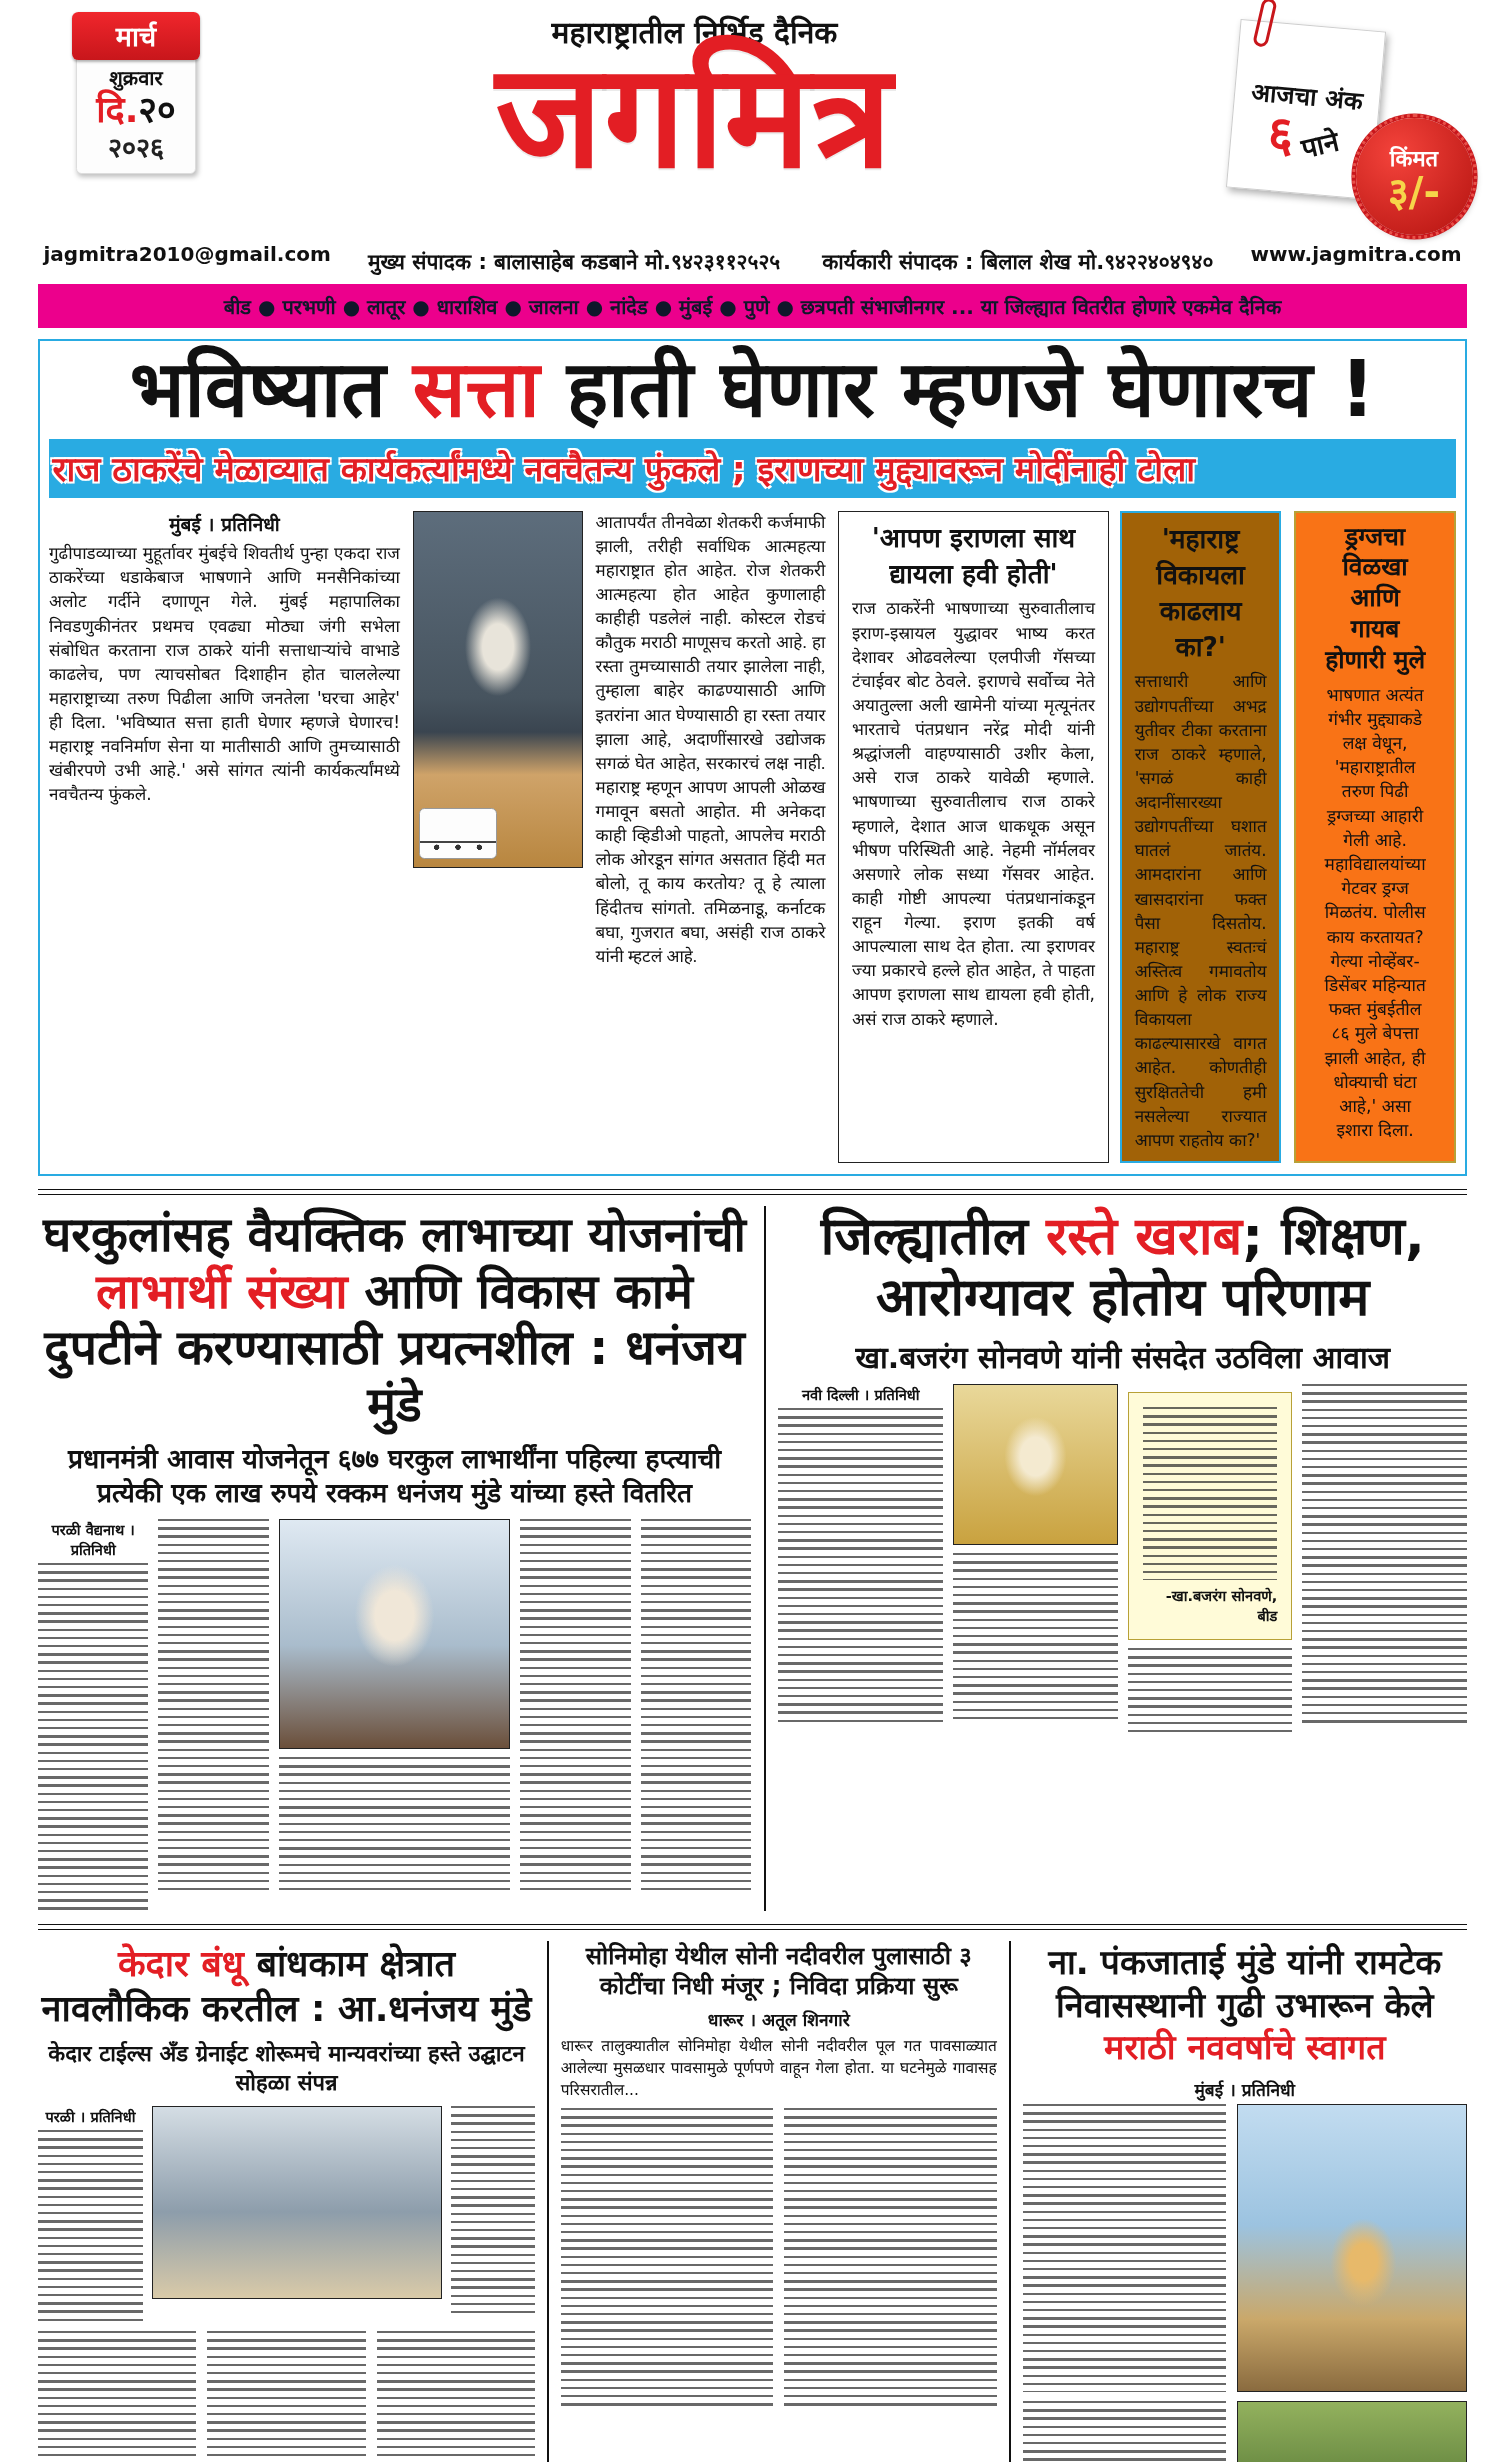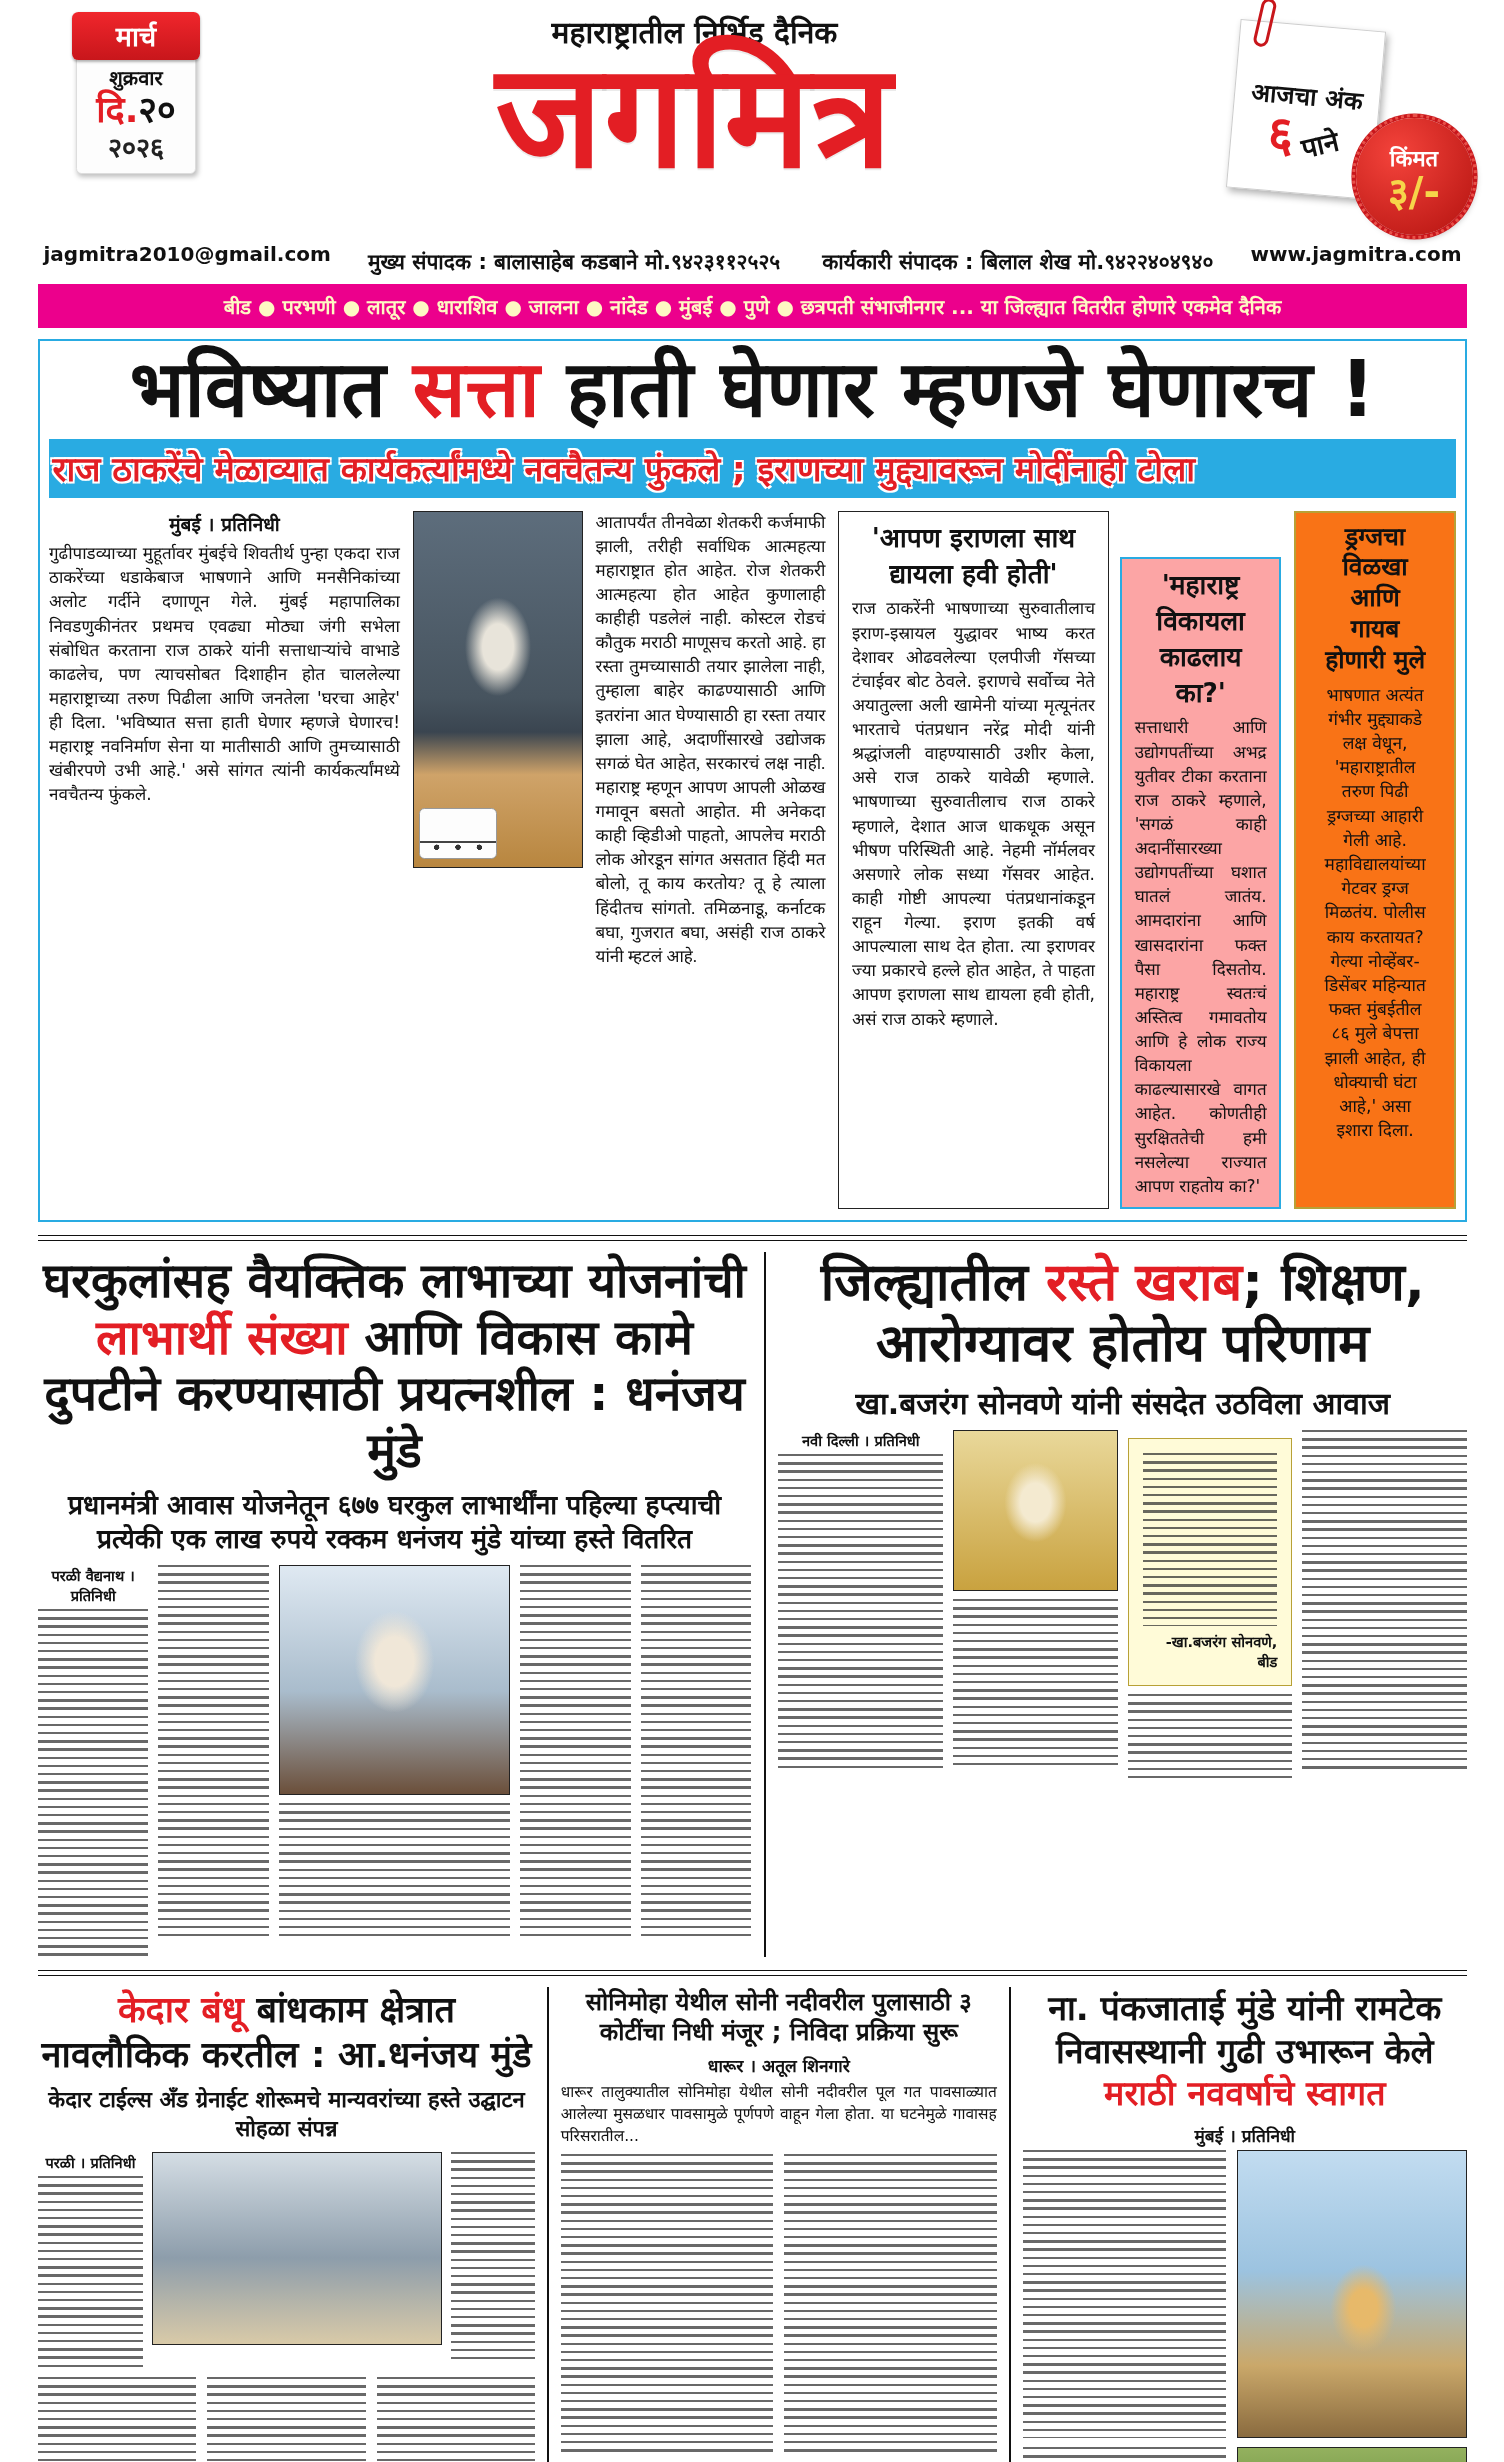--- a/index.html
+++ b/index.html
@@ -37,21 +37,21 @@
         box-shadow:0 0 0 4.6px #c8161b, 1.8px 2.7px 7.3px rgba(0,0,0,.4);outline:3.6px dotted #e8524a;outline-offset:1.8px;
         display:flex;flex-direction:column;justify-content:center;}
   .seal .p-label{font-weight:700;font-size:22px;}
   .seal .p-value{font-weight:700;font-size:40px;color:#f6d54a;line-height:1;}
 
   .contact-row{display:flex;justify-content:space-between;align-items:flex-end;margin-top:-14.6px;padding:0 5.5px;}
   .contact-row a{color:#111;text-decoration:none;font-weight:700;font-size:20px;}
   .editors{display:flex;gap:42px;font-weight:700;font-size:21px;transform:translateY(9px);}
 
   
-  .districts{margin-top:18px;background:var(--magenta);color:#fef9c3;text-align:center;
+  .districts{margin-top:18px;background:var(--magenta);color:#0f172a;text-align:center;
              font-weight:700;font-size:20px;padding:8.2px 3.6px;}
 
   
   .lead{border:2.7px solid var(--blue);margin-top:11px;padding:3.6px 9px 11px 9px;}
   .lead-headline{font-size:78px;font-weight:700;text-align:center;line-height:1.12;margin:1.8px 0 5.5px 0;}
   .lead-headline .hl{color:var(--red);}
   .lead-strip{background:var(--blue);font-size:34px;font-weight:700;color:var(--red);
               padding:6.4px 3.6px;
               text-shadow:-1.8px -1.8px 0 #fff,1.8px -1.8px 0 #fff,-1.8px 1.8px 0 #fff,1.8px 1.8px 0 #fff;}
   .lead-cols{display:flex;gap:12.8px;margin-top:12.8px;}
@@ -65,21 +65,21 @@
   .train{position:absolute;left:5.5px;bottom:7.3px;width:78px;height:51px;background:#fdfdfd;border-radius:5.5px;
          border:0.9px solid #999;
          background-image:radial-gradient(6.4px 6.4px at 22% 78%,#333 40%,transparent 45%),
                           radial-gradient(6.4px 6.4px at 50% 78%,#333 40%,transparent 45%),
                           radial-gradient(6.4px 6.4px at 78% 78%,#333 40%,transparent 45%),
                           linear-gradient(0deg,transparent 0 30%, #444 30% 34%, transparent 34%);}
   .lead-c2{width:239px;font-family:Liberation Serif, serif;}
   .lead-quotes{width:461px;display:flex;flex-direction:row;gap:11px;}
   .qbox{border:1.8px solid #222;background:#fff;padding:5.5px 12.8px 9px 12.8px;}
   .qbox h3{margin:1.8px 0 5.5px 0;font-size:26.4px;text-align:center;}
-  .qbox2{border:2.7px solid var(--blue);background:#fca5a5;margin-top:46px;}
+  .qbox2{border:2.7px solid var(--blue);background:#a16207;}
   .sidebox{width:166px;border:2.7px solid var(--gold);background:#f97316;padding:9px 26px;text-align:center;}
   .sidebox h3{font-size:24.6px;margin:0 0 7.3px 0;line-height:1.25;}
   .sidebox p{font-size:17.3px;line-height:1.4;margin:0;}
 
   
   .sep{height:6.4px;border-top:1.8px solid #111;border-bottom:1.8px solid #111;margin:12.8px 0 11px 0;}
   .vrule{width:1.8px;background:#111;align-self:stretch;flex:none;}
   .greek{background-image:repeating-linear-gradient(to bottom,#2e2e2e 0px,#2e2e2e 2.4px,transparent 2.4px,transparent 8.2px);
          opacity:.72;}
   .photo{border:1.8px solid #222;}

